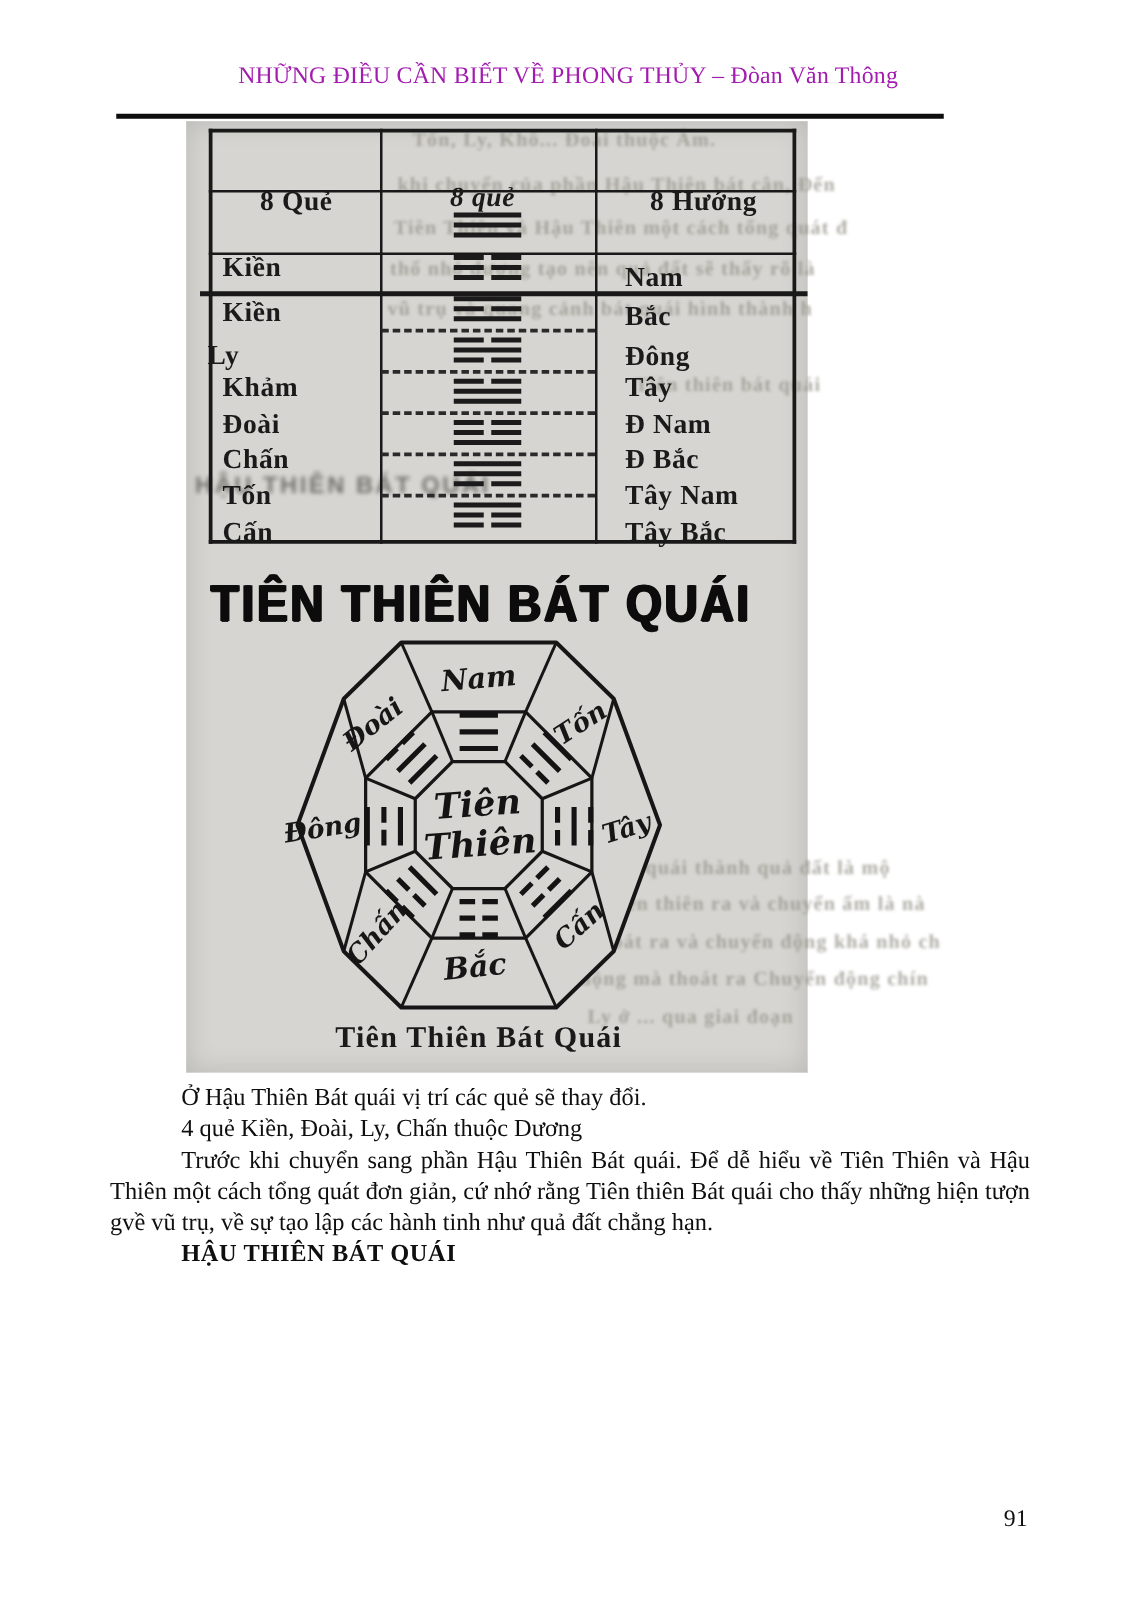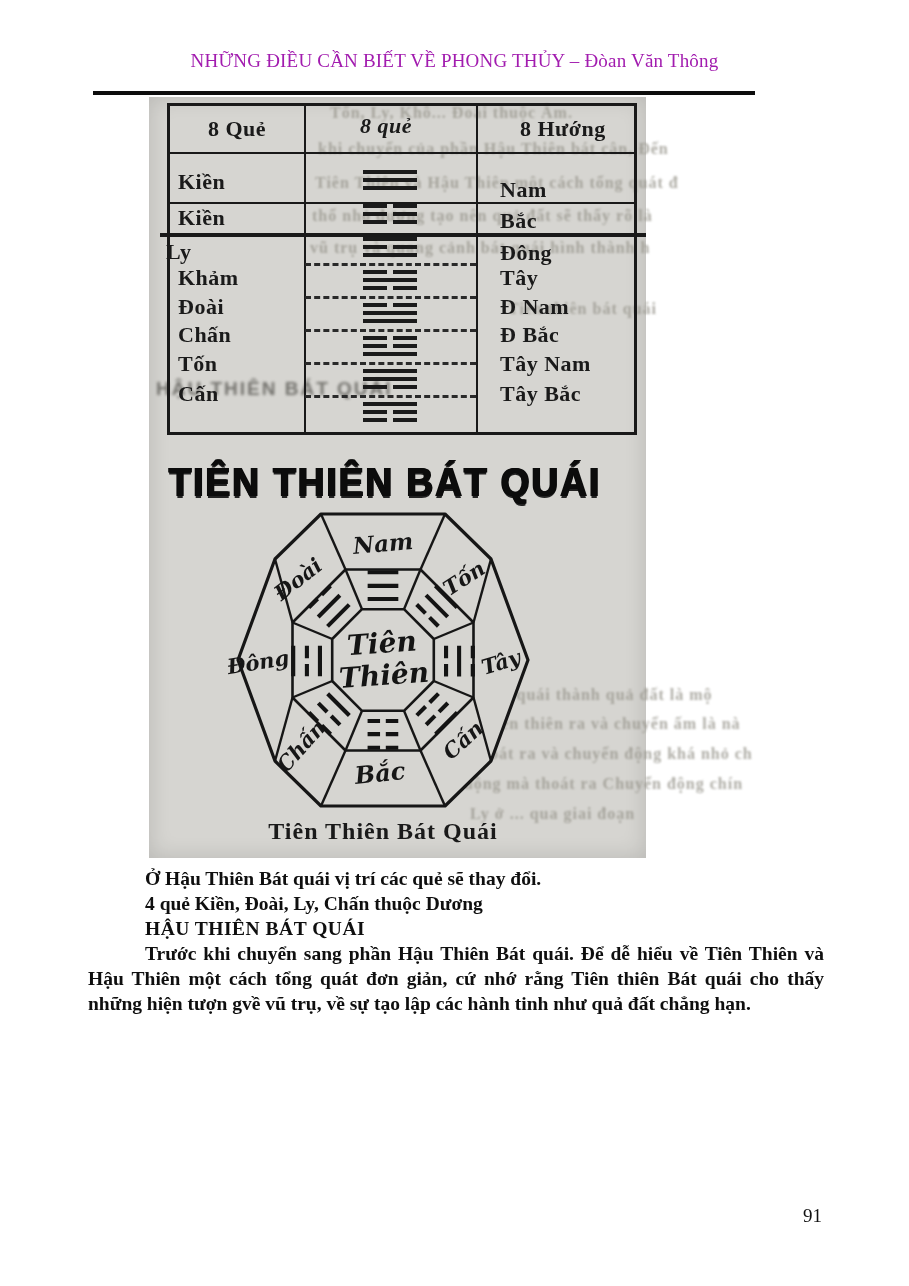--- a/index.html
+++ b/index.html
@@ -26,21 +26,21 @@
   }
   .ghost-bold{
     color:#62615c;font-weight:bold;font-size:19px;filter:blur(1.6px);opacity:.85;
     font-family:"Liberation Sans",sans-serif;letter-spacing:2px;
   }
   
   .tline{position:absolute;background:#191919;}
   .t-dash{position:absolute;border-top:3px dashed #2a2a2a;height:0;}
   .tbl-text{
     position:absolute;transform:translate(0,-50%);font-size:22px;font-weight:600;
-    color:#1a1a1a;white-space:nowrap;letter-spacing:.5px;
+    color:#1a1a1a;white-space:nowrap;letter-spacing:.5px;margin-top:32px;
   }
   .tbl-head{font-weight:700;}
   .tbl-head-mid{font-style:italic;}
   .tg-box{position:absolute;left:363px;width:54px;height:20px;
     display:flex;flex-direction:column;justify-content:space-between;}
   .tg-line{height:4px;display:flex;justify-content:space-between;}
   .tg-full{width:100%;height:100%;background:#1b1b1b;}
   .tg-half{width:24px;height:100%;background:#1b1b1b;}
   
   .fig-title{
@@ -80,21 +80,21 @@
     font-family:"DejaVu Serif",serif;font-style:italic;font-weight:bold;font-size:28px;
     color:#141414;text-align:center;line-height:1.15;white-space:nowrap;
   }
   .bg-caption{
     position:absolute;left:383px;top:831px;transform:translate(-50%,-50%);
     font-size:24px;font-weight:bold;color:#1a1a1a;letter-spacing:1px;white-space:nowrap;
   }
   
   .body-text{position:absolute;left:88px;top:866px;width:736px;font-size:19.5px;line-height:25px;color:#0f0f0f;}
   .bodyp{margin:0;}
-  .bodyp.ind{text-indent:57px;font-weight:bold;}
+  .bodyp.ind{text-indent:57px;}
   .bodyp.just{text-align:justify;}
   .bodyp.bold{font-weight:bold;letter-spacing:.5px;}
   .page-number{position:absolute;top:1205px;right:87px;font-size:19px;color:#111;}
 </style>
 </head>
 <body>
 
 <div class="page-header">NHỮNG ĐIỀU CẦN BIẾT VỀ PHONG THỦY – Đòan Văn Thông</div>
 <div class="header-rule"></div>
 
@@ -310,17 +310,17 @@
 
 <div class="bg-center">
   <div>Tiên</div>
   <div>Thiên</div>
 </div>
 <div class="bg-caption">Tiên Thiên Bát Quái</div>
 
 <div class="body-text" id="body-text">
     <p class="bodyp ind">Ở Hậu Thiên Bát quái vị trí các quẻ sẽ thay đổi.</p>
     <p class="bodyp ind">4 quẻ Kiền, Đoài, Ly, Chấn thuộc Dương</p>
+    <p class="bodyp ind just">Trước khi chuyển sang phần Hậu Thiên Bát quái. Để dễ hiểu về Tiên Thiên và Hậu Thiên một cách tổng quát đơn giản, cứ nhớ rằng Tiên thiên Bát quái cho thấy những hiện tượn gvề vũ trụ, về sự tạo lập các hành tinh như quả đất chẳng hạn.</p>
     <p class="bodyp ind bold">HẬU THIÊN BÁT QUÁI</p>
-    <p class="bodyp ind just">Trước khi chuyển sang phần Hậu Thiên Bát quái. Để dễ hiểu về Tiên Thiên và Hậu Thiên một cách tổng quát đơn giản, cứ nhớ rằng Tiên thiên Bát quái cho thấy những hiện tượn gvề vũ trụ, về sự tạo lập các hành tinh như quả đất chẳng hạn.</p>
   </div>
 
 <div class="page-number">91</div>
 
 </body></html>

